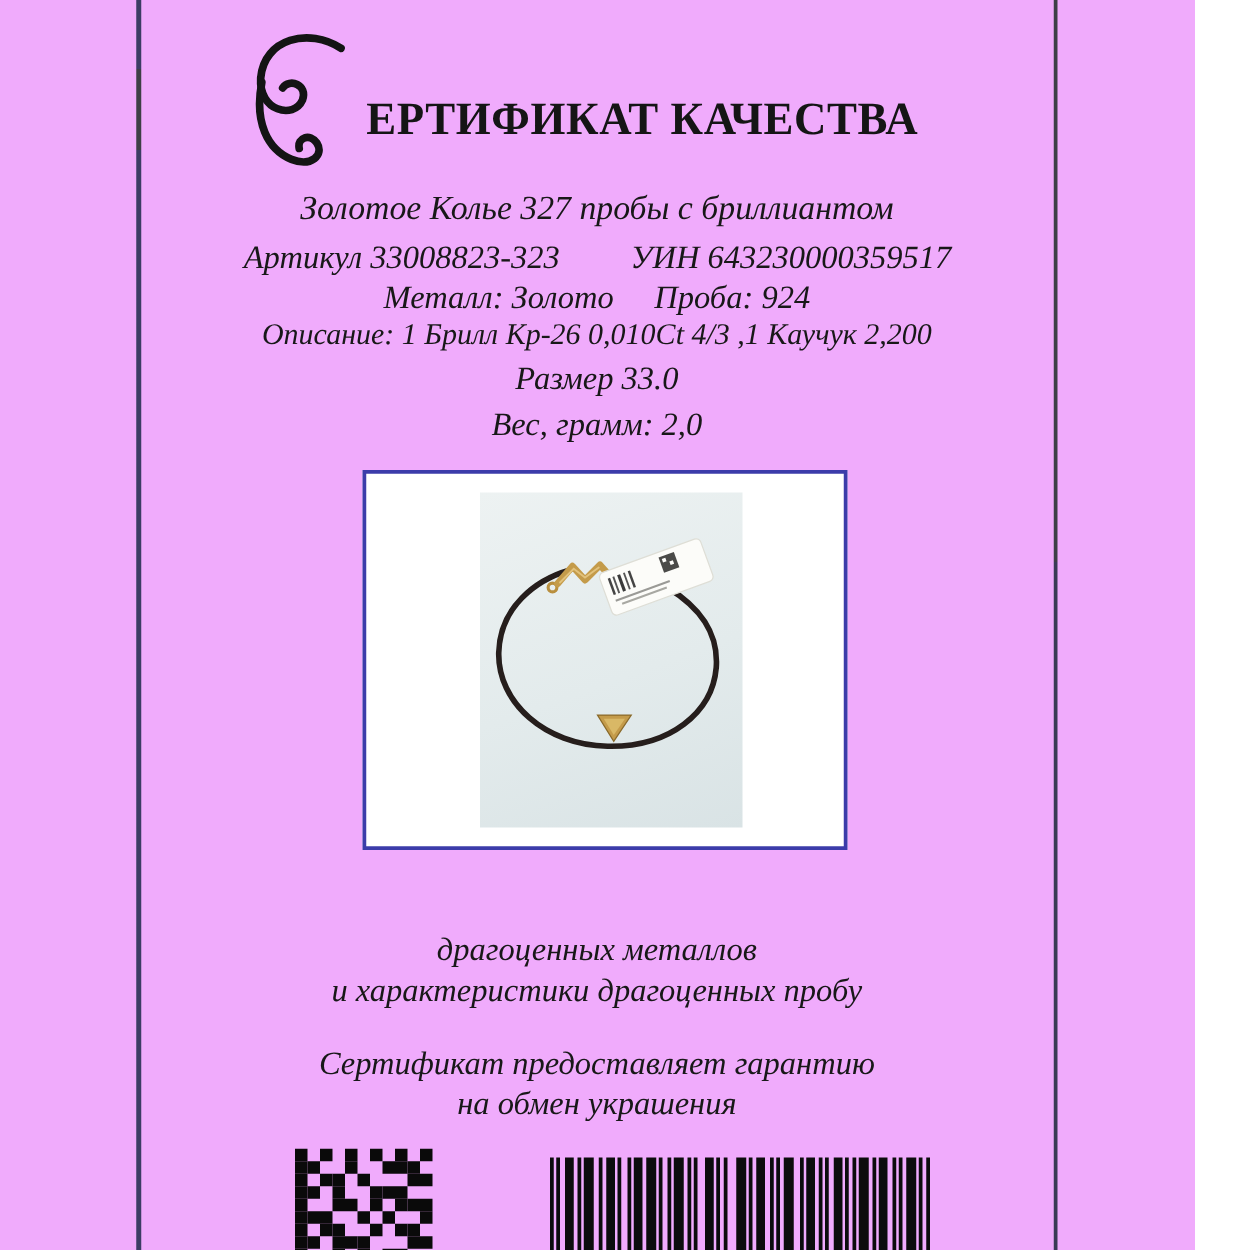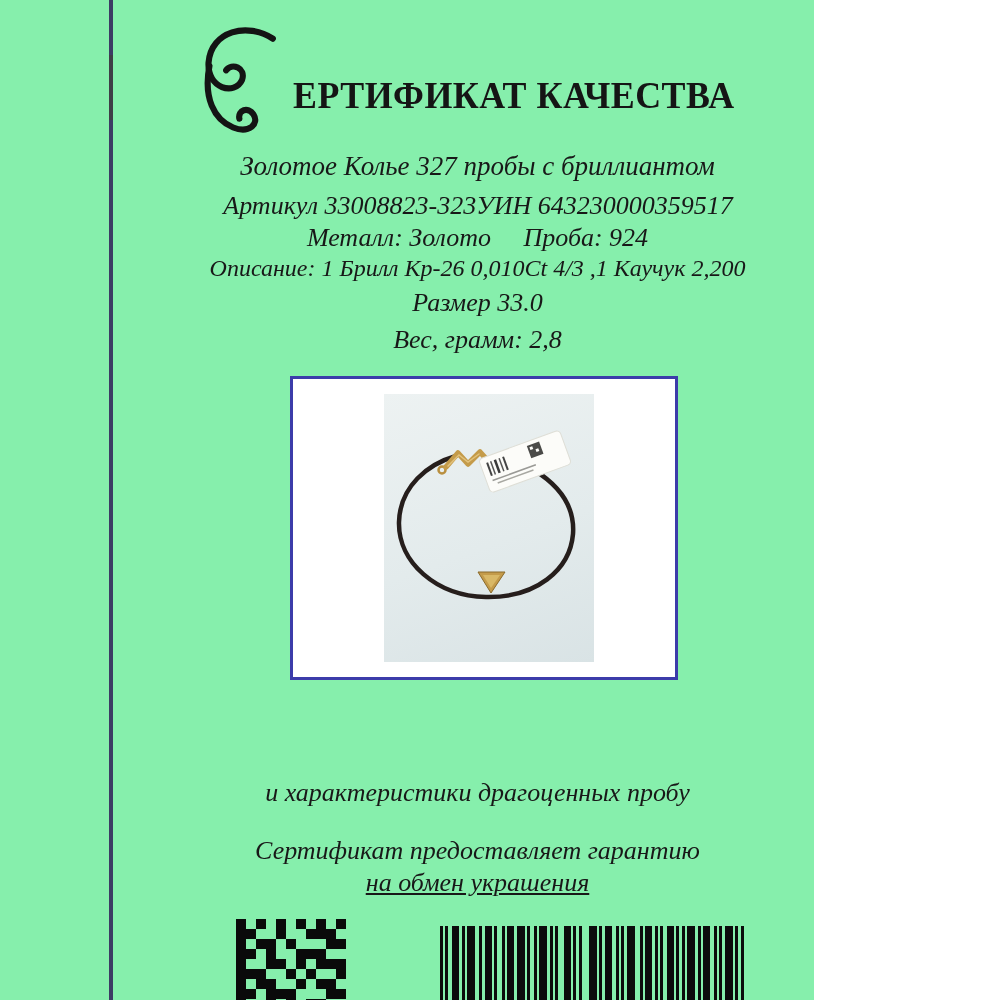--- a/index.html
+++ b/index.html
@@ -4,22 +4,22 @@
 <style>
   html, body {
     margin: 0; padding: 0;
     width: 1000px; height: 1000px;
     overflow: hidden;
     background: #ffffff;
     font-family: "Liberation Serif", "DejaVu Serif", serif;
   }
   #page {
     position: relative;
-    width: 814px; height: 1000px;
-    background: #86efac;
+    width: 956px; height: 1000px;
+    background: #f0abfc;
     overflow: hidden;
   }
   
   .vrule { position: absolute; top: 0; bottom: 0; }
   #rule-left  { left: 109px; width: 4px; background: linear-gradient(#3c3c64 0 55px, #3e3e46 55px 120px, #3c3c64 120px 100%); }
   #rule-right { left: 843px; width: 3px; background: linear-gradient(#3e3e46 0 45%, #3a3a55 45% 100%); }
 
   
   #initial-c { position: absolute; left: 198px; top: 22px; width: 88px; height: 116px; }
   #main-title {
@@ -30,21 +30,21 @@
   }
 
   
   .cline {
     position: absolute; left: 110px; width: 735px;
     text-align: center; font-style: italic; color: #181818;
     white-space: nowrap;
   }
   #product-name   { top: 151px; font-size: 27px; }
   #article-row    { position: absolute; left: 195px; top. : 0; top: 191px; width: 566px;
-                    display: flex; justify-content: center;
+                    display: flex; justify-content: space-between;
                     font-style: italic; font-size: 26px; color: #181818; white-space: nowrap; }
   #metal-row      { top: 223px; font-size: 26px; }
   #metal-row .gap { display: inline-block; width: 26px; }
   #description-line { top: 255px; font-size: 24px; }
   #size-line      { top: 288px; font-size: 26px; }
   #weight-line    { top: 325px; font-size: 26px; }
 
   
   #photo-frame {
     position: absolute; left: 290px; top: 376px;
@@ -62,21 +62,21 @@
   
   .stmt {
     position: absolute; left: 110px; width: 735px;
     text-align: center; font-style: italic; font-size: 26px; color: #181818;
     white-space: nowrap;
   }
   #stmt-1 { top: 712px; }
   #stmt-2 { top: 745px; }
   #stmt-3 { top: 778px; }
   #stmt-4 { top: 836px; }
-  #stmt-5 { top: 868px; text-decoration: underline; }
+  #stmt-5 { top: 868px; }
 
   
   #datamatrix {
     position: absolute; left: 236px; top: 919px;
     line-height: 0; font-size: 0;
   }
   #datamatrix .dm-row { height: 10px; }
   #datamatrix .dm-cell { display: inline-block; width: 10px; height: 10px; }
   #datamatrix .on  { background: #0a0a0a; }
   #datamatrix .off { background: transparent; }
@@ -113,21 +113,21 @@
     <span>УИН 643230000359517</span>
   </div>
 
   <div id="metal-row" class="cline">
     <span>Металл: Золото</span><span class="gap"></span>
     <span>Проба: 924</span>
   </div>
 
   <div id="description-line" class="cline">Описание: 1 Брилл Кр-26 0,010Ct 4/3 ,1 Каучук 2,200</div>
   <div id="size-line" class="cline">Размер 33.0</div>
-  <div id="weight-line" class="cline">Вес, грамм: 2,8</div>
+  <div id="weight-line" class="cline">Вес, грамм: 2,0</div>
 
   <div id="photo-frame">
     <div id="product-photo">
       <svg id="necklace-svg" viewBox="0 0 210 268" width="210" height="268" aria-hidden="true">
 
         <path d="M 72 62 C 44 70, 16 92, 15 128 C 14 168, 52 202, 102 203 C 152 204, 186 176, 189 140 C 191 112, 176 92, 150 76" fill="none" stroke="#261e1c" stroke-width="4.5" stroke-linecap="round"></path>
         <path d="M 150 76 C 142 70, 134 64, 126 60" fill="none" stroke="#261e1c" stroke-width="4.5" stroke-linecap="round"></path>
 
         <g>
           <circle cx="58" cy="76" r="3.5" fill="none" stroke="#b98f3e" stroke-width="2.5"></circle>
@@ -152,20 +152,21 @@
         </g>
 
         <g>
           <polygon points="94,178 121,178 107,199" fill="#c49b4a" stroke="#8a6a2a" stroke-width="1"></polygon>
           <polygon points="99,181 116,181 107,194" fill="#d9b866"></polygon>
         </g>
       </svg>
     </div>
   </div>
 
+  <div id="stmt-2" class="stmt">драгоценных металлов</div>
   <div id="stmt-3" class="stmt">и характеристики драгоценных пробу</div>
   <div id="stmt-4" class="stmt">Сертификат предоставляет гарантию</div>
   <div id="stmt-5" class="stmt">на обмен украшения</div>
 
   <div id="datamatrix">
       <div class="dm-row"><span class="dm-cell on"></span><span class="dm-cell off"></span><span class="dm-cell on"></span><span class="dm-cell off"></span><span class="dm-cell on"></span><span class="dm-cell off"></span><span class="dm-cell on"></span><span class="dm-cell off"></span><span class="dm-cell on"></span><span class="dm-cell off"></span><span class="dm-cell on"></span></div>
       <div class="dm-row"><span class="dm-cell on"></span><span class="dm-cell on"></span><span class="dm-cell off"></span><span class="dm-cell off"></span><span class="dm-cell on"></span><span class="dm-cell off"></span><span class="dm-cell off"></span><span class="dm-cell on"></span><span class="dm-cell on"></span><span class="dm-cell on"></span><span class="dm-cell off"></span></div>
       <div class="dm-row"><span class="dm-cell on"></span><span class="dm-cell off"></span><span class="dm-cell on"></span><span class="dm-cell on"></span><span class="dm-cell off"></span><span class="dm-cell on"></span><span class="dm-cell off"></span><span class="dm-cell off"></span><span class="dm-cell off"></span><span class="dm-cell on"></span><span class="dm-cell on"></span></div>
       <div class="dm-row"><span class="dm-cell on"></span><span class="dm-cell on"></span><span class="dm-cell off"></span><span class="dm-cell on"></span><span class="dm-cell off"></span><span class="dm-cell off"></span><span class="dm-cell on"></span><span class="dm-cell on"></span><span class="dm-cell on"></span><span class="dm-cell off"></span><span class="dm-cell off"></span></div>
       <div class="dm-row"><span class="dm-cell on"></span><span class="dm-cell off"></span><span class="dm-cell off"></span><span class="dm-cell on"></span><span class="dm-cell on"></span><span class="dm-cell off"></span><span class="dm-cell on"></span><span class="dm-cell off"></span><span class="dm-cell on"></span><span class="dm-cell on"></span><span class="dm-cell on"></span></div>

